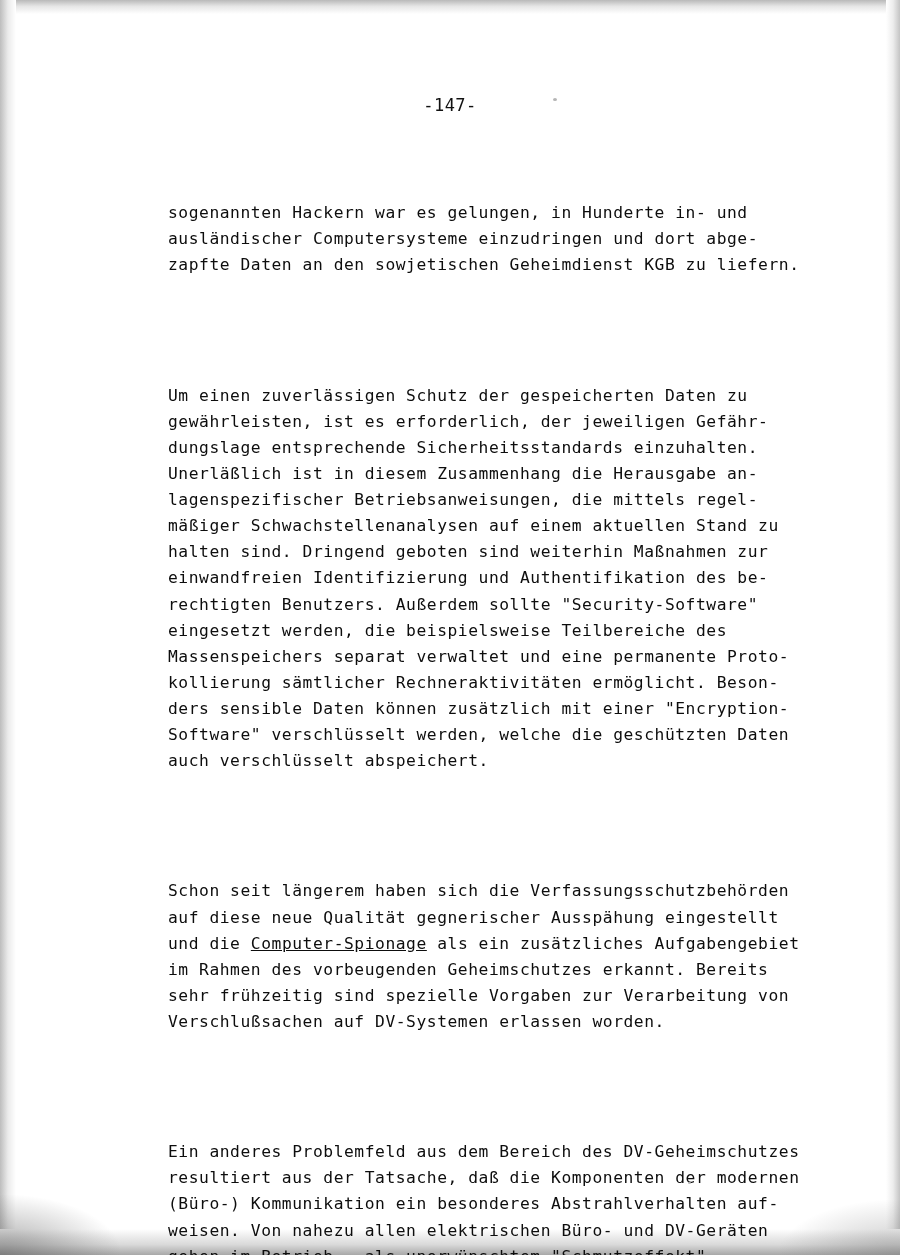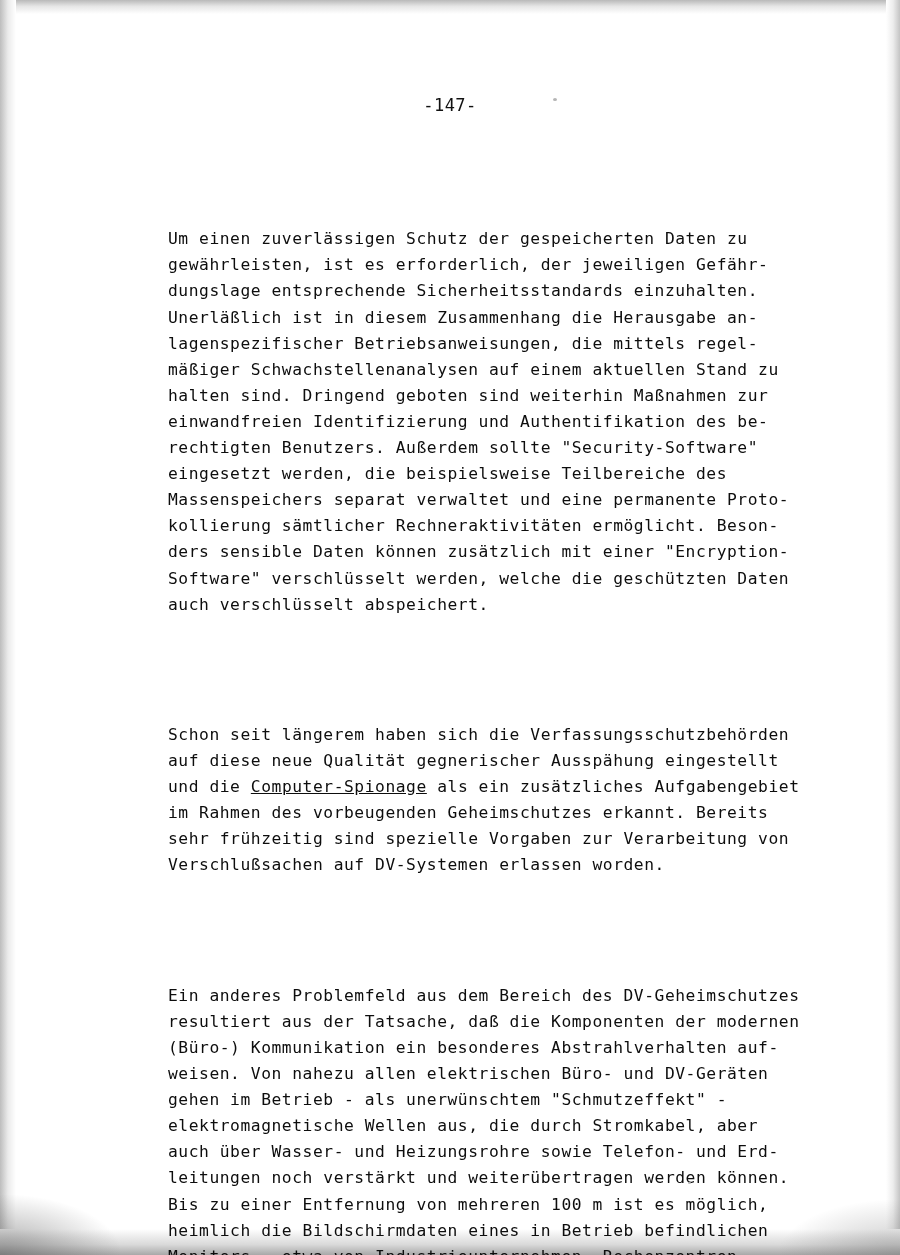--- a/index.html
+++ b/index.html
@@ -106,20 +106,23 @@
   <div class="edge-left"></div>
   <div class="edge-right"></div>
   <div class="edge-bottom"></div>
   <div class="corner-bl"></div>
   <div class="corner-br"></div>
 
   <div class="content">
     <div class="page-number">-147-</div>
 
     <div class="body-text">
+      <p class="para">sogenannten Hackern war es gelungen, in Hunderte in- und
+ausländischer Computersysteme einzudringen und dort abge-
+zapfte Daten an den sowjetischen Geheimdienst KGB zu liefern.</p>
 
       <p class="para">Um einen zuverlässigen Schutz der gespeicherten Daten zu
 gewährleisten, ist es erforderlich, der jeweiligen Gefähr-
 dungslage entsprechende Sicherheitsstandards einzuhalten.
 Unerläßlich ist in diesem Zusammenhang die Herausgabe an-
 lagenspezifischer Betriebsanweisungen, die mittels regel-
 mäßiger Schwachstellenanalysen auf einem aktuellen Stand zu
 halten sind. Dringend geboten sind weiterhin Maßnahmen zur
 einwandfreien Identifizierung und Authentifikation des be-
 rechtigten Benutzers. Außerdem sollte "Security-Software"

